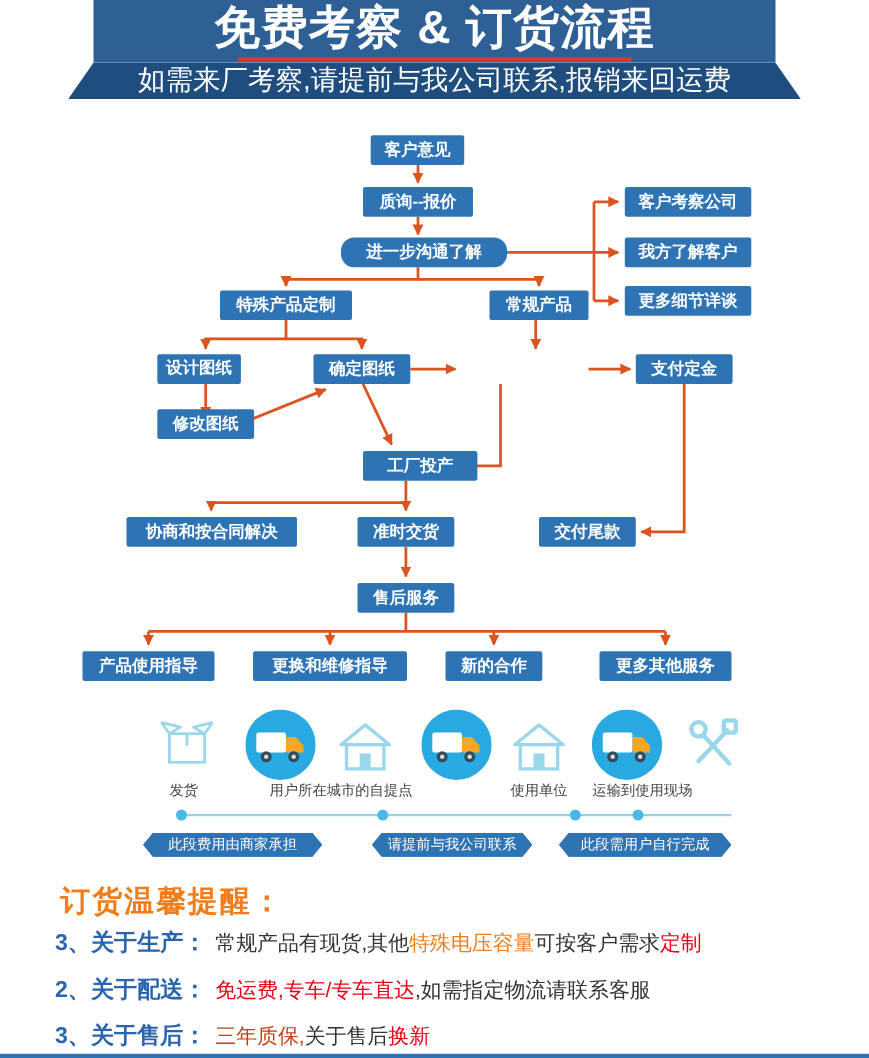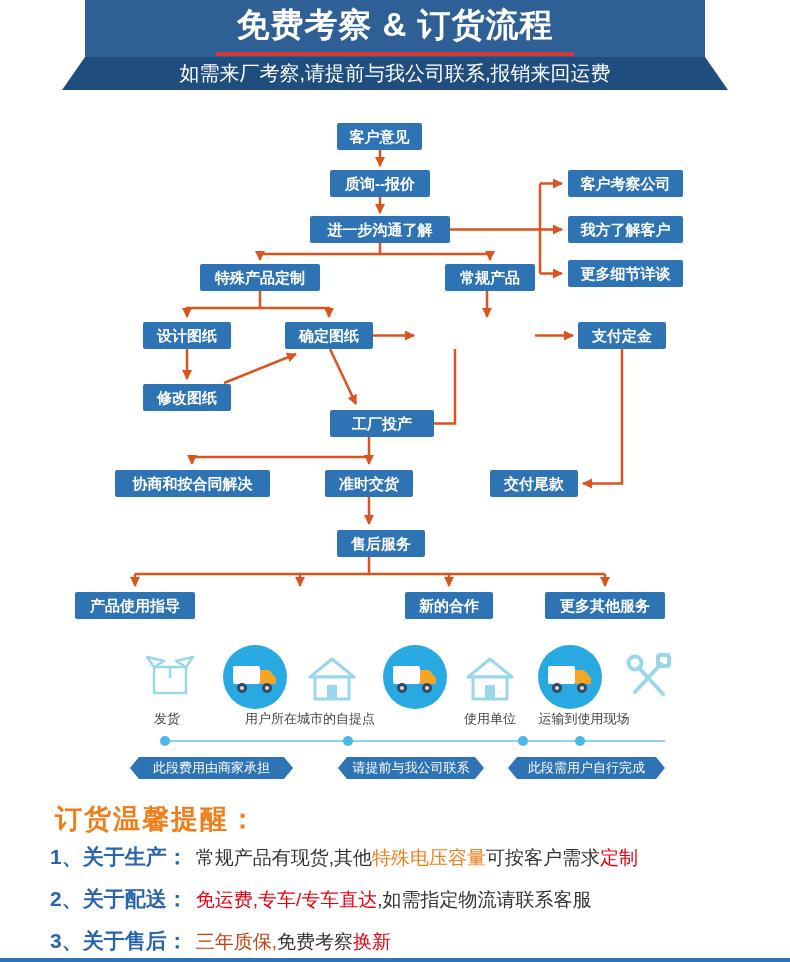--- a/index.html
+++ b/index.html
@@ -2,25 +2,25 @@
 <html><head>
 <meta charset="utf-8">
 <style>
   html,body{margin:0;padding:0;background:#fff;}
   body{width:790px;font-family:"Liberation Sans","DejaVu Sans",sans-serif;}
   .page{position:relative;width:790px;height:962px;background:#fff;overflow:hidden;}
 
   
   .hdr{position:absolute;left:0;top:0;width:790px;height:95px;}
   .hdr-top{position:absolute;left:85px;top:0;width:620px;height:57px;background:#2e6095;text-align:center;}
-  .hdr-title{font-size:33px;font-weight:bold;color:#fff;line-height:50px;letter-spacing:1px;}
+  .hdr-title{font-size:42px;font-weight:bold;color:#fff;line-height:50px;letter-spacing:1px;}
   .hdr-underline{position:absolute;left:50%;transform:translateX(-50%);bottom:1px;width:358px;height:4px;background:#d43a35;}
   .hdr-bottom{position:absolute;left:62px;top:57px;width:666px;height:33px;background:#1e4d7e;
     clip-path:polygon(23px 0,calc(100% - 23px) 0,100% 100%,0 100%);
-    text-align:center;color:#fff;font-size:20px;line-height:32px;}
+    text-align:center;color:#fff;font-size:25px;line-height:32px;}
 
   
   .flow{position:absolute;left:0;top:112px;width:790px;height:520px;}
   .flow svg.arrows{position:absolute;left:0;top:0;width:790px;height:520px;}
   .fnode{position:absolute;height:27px;line-height:27px;background:#2e74b5;color:#fff;
     font-size:15px;font-weight:bold;text-align:center;border-radius:2px;white-space:nowrap;}
 
   
   .logistics{position:absolute;left:0;top:635px;width:790px;height:160px;}
   .licon{position:absolute;}
@@ -86,36 +86,37 @@
         <path d="M369,445 V462 M135,462 H605"></path>
         <path d="M135,462 V474" marker-end="url(#ah)"></path>
         <path d="M300,462 V474" marker-end="url(#ah)"></path>
         <path d="M449,462 V474" marker-end="url(#ah)"></path>
         <path d="M605,462 V474" marker-end="url(#ah)"></path>
       </g>
     </svg>
 
   <div class="fnode" style="left: 337px; top: 11px; width: 85px;">客户意见</div>
       <div class="fnode" style="left: 330px; top: 58px; width: 100px;">质询--报价</div>
-      <div class="fnode" style="left: 310px; top: 104px; width: 140px;">进一步沟通了解</div>
+      <div class="fnode" style="left: 310px; top: 104px; width: 151px; border-radius: 12px;">进一步沟通了解</div>
       <div class="fnode" style="left: 568px; top: 58px; width: 115px;">客户考察公司</div>
       <div class="fnode" style="left: 568px; top: 104px; width: 115px;">我方了解客户</div>
       <div class="fnode" style="left: 568px; top: 148px; width: 115px;">更多细节详谈</div>
       <div class="fnode" style="left: 200px; top: 152px; width: 120px;">特殊产品定制</div>
       <div class="fnode" style="left: 445px; top: 152px; width: 90px;">常规产品</div>
-      <div class="fnode" style="left: 143px; top: 210px; width: 88px;">设计图纸</div>
+      <div class="fnode" style="left: 143px; top: 210px; width: 76px; font-family: Liberation Mono, monospace;">设计图纸</div>
       <div class="fnode" style="left: 285px; top: 210px; width: 88px;">确定图纸</div>
       <div class="fnode" style="left: 578px; top: 210px; width: 88px;">支付定金</div>
-      <div class="fnode" style="left: 143px; top: 272px; width: 88px;">修改图纸</div>
+      <div class="fnode" style="left: 143px; top: 260px; width: 88px;">修改图纸</div>
       <div class="fnode" style="left: 330px; top: 298px; width: 104px;">工厂投产</div>
       <div class="fnode" style="left: 115px; top: 358px; width: 155px;">协商和按合同解决</div>
       <div class="fnode" style="left: 325px; top: 358px; width: 88px;">准时交货</div>
       <div class="fnode" style="left: 490px; top: 358px; width: 88px;">交付尾款</div>
-      <div class="fnode" style="left: 325px; top: 418px; width: 88px; margin-left: 12px;">售后服务</div>
+      <div class="fnode" style="left: 325px; top: 418px; width: 88px;">售后服务</div>
       <div class="fnode" style="left: 75px; top: 480px; width: 120px;">产品使用指导</div>
+      <div class="fnode" style="left: 230px; top: 480px; width: 140px;">更换和维修指导</div>
       <div class="fnode" style="left: 405px; top: 480px; width: 88px;">新的合作</div>
       <div class="fnode" style="left: 545px; top: 480px; width: 120px;">更多其他服务</div>
     </div>
 
   <div class="logistics">
 
     <span class="licon" style="left:146px;top:16px">
       <svg width="48" height="48" viewBox="0 0 48 48">
         <rect x="8" y="16" width="32" height="26" fill="#fff" stroke="#9ad7ea" stroke-width="2.5"></rect>
         <polygon points="8,16 1,6 18,10" fill="#fff" stroke="#9ad7ea" stroke-width="2.5" stroke-linejoin="round"></polygon>
@@ -197,20 +198,20 @@
     <div class="tl-dot" style="left:580px"></div>
 
     <div class="ribbon" style="left:130px;width:163px">此段费用由商家承担</div>
     <div class="ribbon" style="left:338px;width:146px">请提前与我公司联系</div>
     <div class="ribbon" style="left:508px;width:157px">此段需用户自行完成</div>
   </div>
 
   <div class="reminder">
     <div class="rem-title">订货温馨提醒：</div>
     <div id="rem-items">
-        <div class="rem-item" style="top: 48px;"><span class="rem-label">1、关于生产：</span><span style="color: rgb(51, 51, 51);">常规产品有现货,其他</span><span style="color: rgb(240, 125, 26);">特殊电压容量</span><span style="color: rgb(51, 51, 51);">可按客户需求</span><span style="color: rgb(230, 0, 18); text-align: center;">定制</span></div>
+        <div class="rem-item" style="top: 48px;"><span class="rem-label">3、关于生产：</span><span style="color: rgb(51, 51, 51);">常规产品有现货,其他</span><span style="color: rgb(240, 125, 26);">特殊电压容量</span><span style="color: rgb(51, 51, 51);">可按客户需求</span><span style="color: rgb(230, 0, 18); text-align: center;">定制</span></div>
         <div class="rem-item" style="top: 90px;"><span class="rem-label">2、关于配送：</span><span style="color: rgb(230, 0, 18);">免运费,专车/专车直达</span><span style="color: rgb(51, 51, 51);">,如需指定物流请联系客服</span></div>
-        <div class="rem-item" style="top: 132px;"><span class="rem-label">3、关于售后：</span><span style="color: #c2410c;">三年质保,</span><span style="color: rgb(51, 51, 51);">免费考察</span><span style="color: rgb(230, 0, 18);">换新</span></div>
+        <div class="rem-item" style="top: 132px;"><span class="rem-label">3、关于售后：</span><span style="color: #c2410c;">三年质保,</span><span style="color: rgb(51, 51, 51);">关于售后</span><span style="color: rgb(230, 0, 18);">换新</span></div>
       </div>
   </div>
 
   <div class="footer-line"></div>
 </div>
 
 </body></html>

